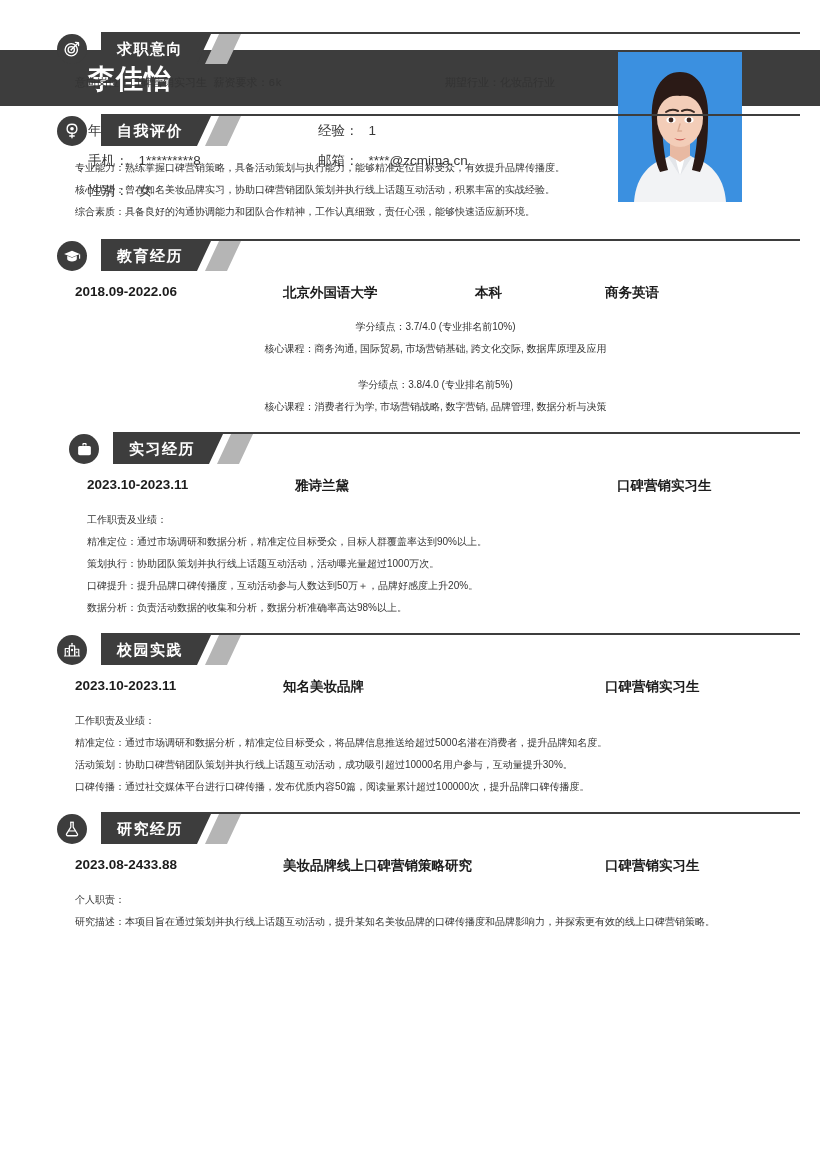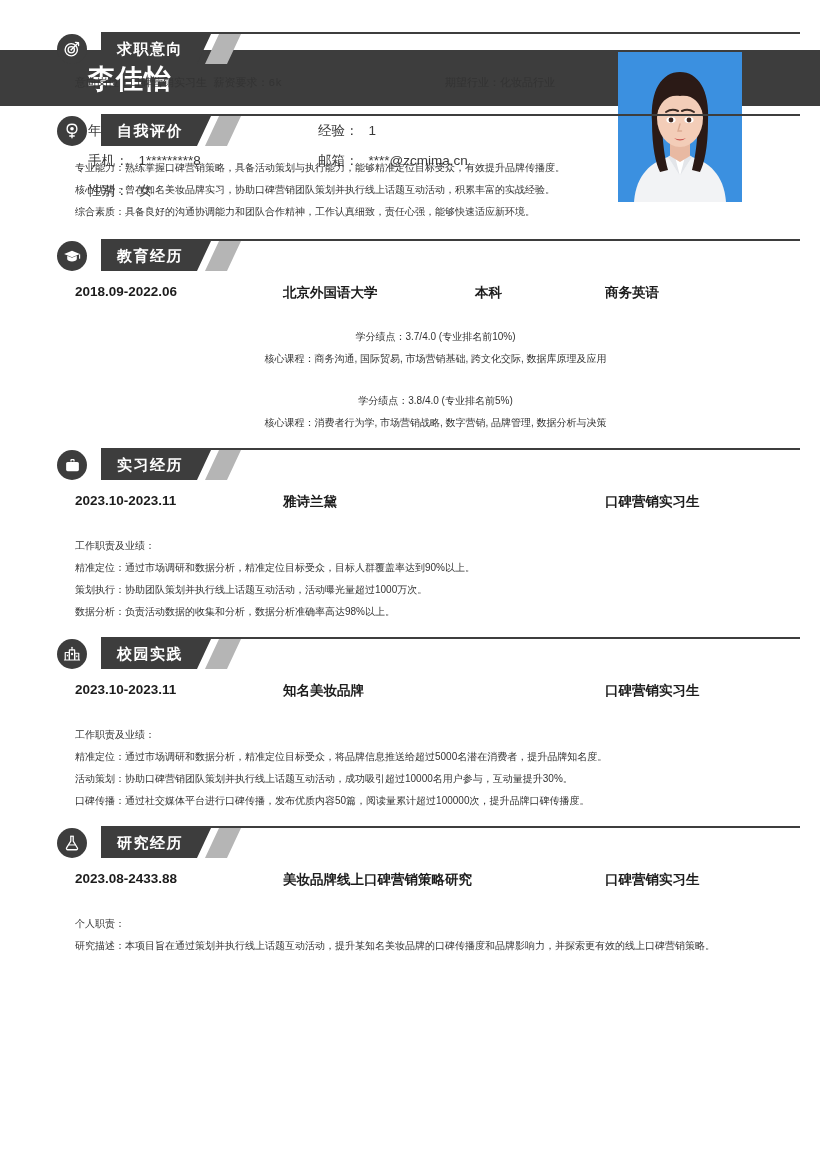--- a/index.html
+++ b/index.html
@@ -150,32 +150,32 @@
     height: 22px;
     font-size: 13.5px;
     font-weight: bold;
     color: #1c1c1c;
   }
   .eh-date  { position: absolute; left: 0; }
   .eh-org   { position: absolute; left: 208px; }
   .eh-deg   { position: absolute; left: 400px; }
   .eh-major { position: absolute; left: 530px; }
   .eh-role  { position: absolute; left: 530px; }
-  .entry-lines { margin-top: 20px; }
+  .entry-lines { margin-top: 10px; }
 
   
   .intent-row { position: relative; height: 22px; font-size: 11px; }
   .intent-a { position: absolute; left: 0; }
   .intent-b { position: absolute; left: 370px; }
 
   
   #sec-intent   { margin-top: 32px; font-family: Liberation Mono, monospace; }
   #sec-self     { margin-top: 17px; }
   #sec-edu      { margin-top: 16px; text-align: center; }
-  #sec-intern   { margin-top: 14px; }
+  #sec-intern   { margin-top: 14px; padding-left: 12px; }
   #sec-campus   { margin-top: 14px; }
   #sec-research { margin-top: 14px; }
 </style>
 </head>
 <body>
 
 <div class="page">
 
   <div class="header-bar"></div>
 
@@ -347,20 +347,21 @@
       <div class="entry">
         <div class="entry-head">
           <span class="eh-date">2023.10-2023.11</span>
           <span class="eh-org">雅诗兰黛</span>
           <span class="eh-role">口碑营销实习生</span>
         </div>
         <div class="entry-lines">
           <div class="line">工作职责及业绩：</div>
           <div class="line">精准定位：通过市场调研和数据分析，精准定位目标受众，目标人群覆盖率达到90%以上。</div>
           <div class="line">策划执行：协助团队策划并执行线上话题互动活动，活动曝光量超过1000万次。</div>
+          <div class="line">口碑提升：提升品牌口碑传播度，互动活动参与人数达到50万＋，品牌好感度上升20%。</div>
           <div class="line">数据分析：负责活动数据的收集和分析，数据分析准确率高达98%以上。</div>
         </div>
       </div>
     </div>
   </div>
 
   <div class="section" id="sec-campus">
     <div class="sec-head">
       <div class="sec-rule"></div>
       <div class="sec-icon">

